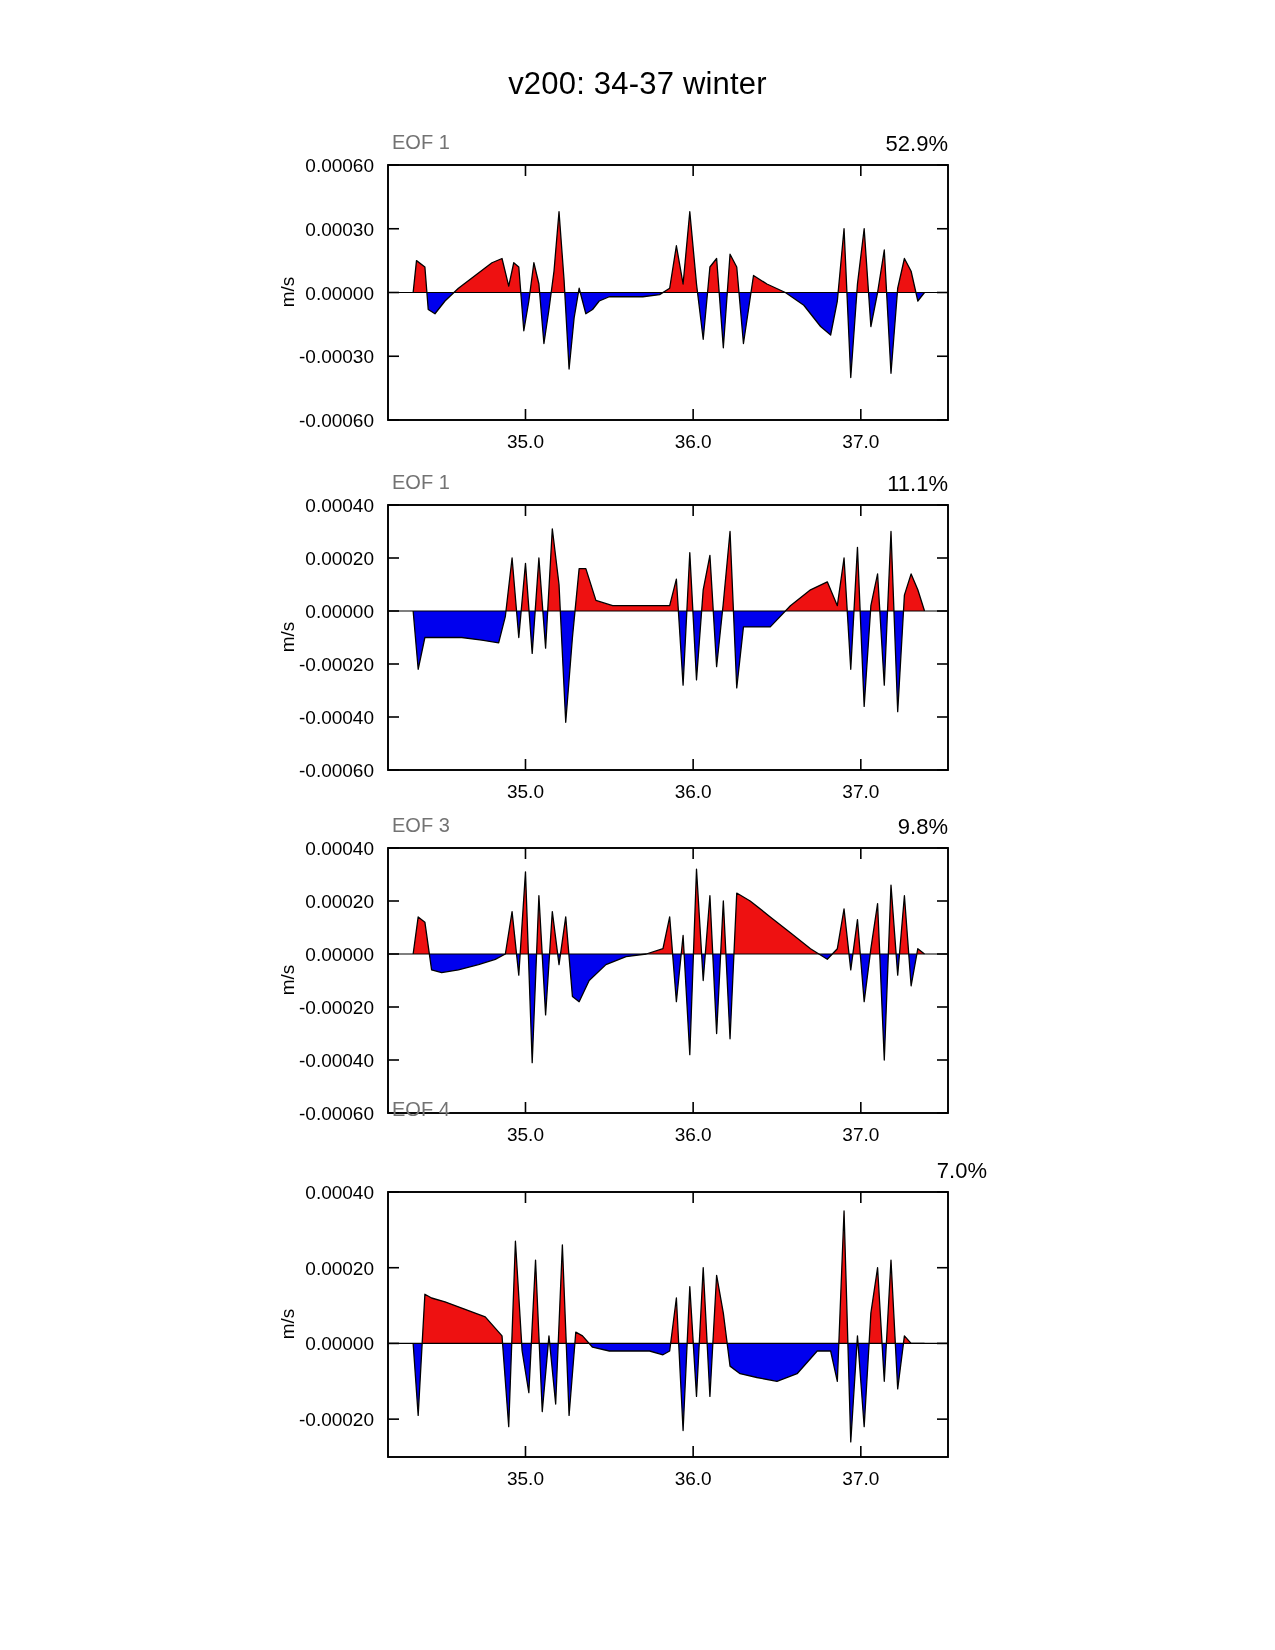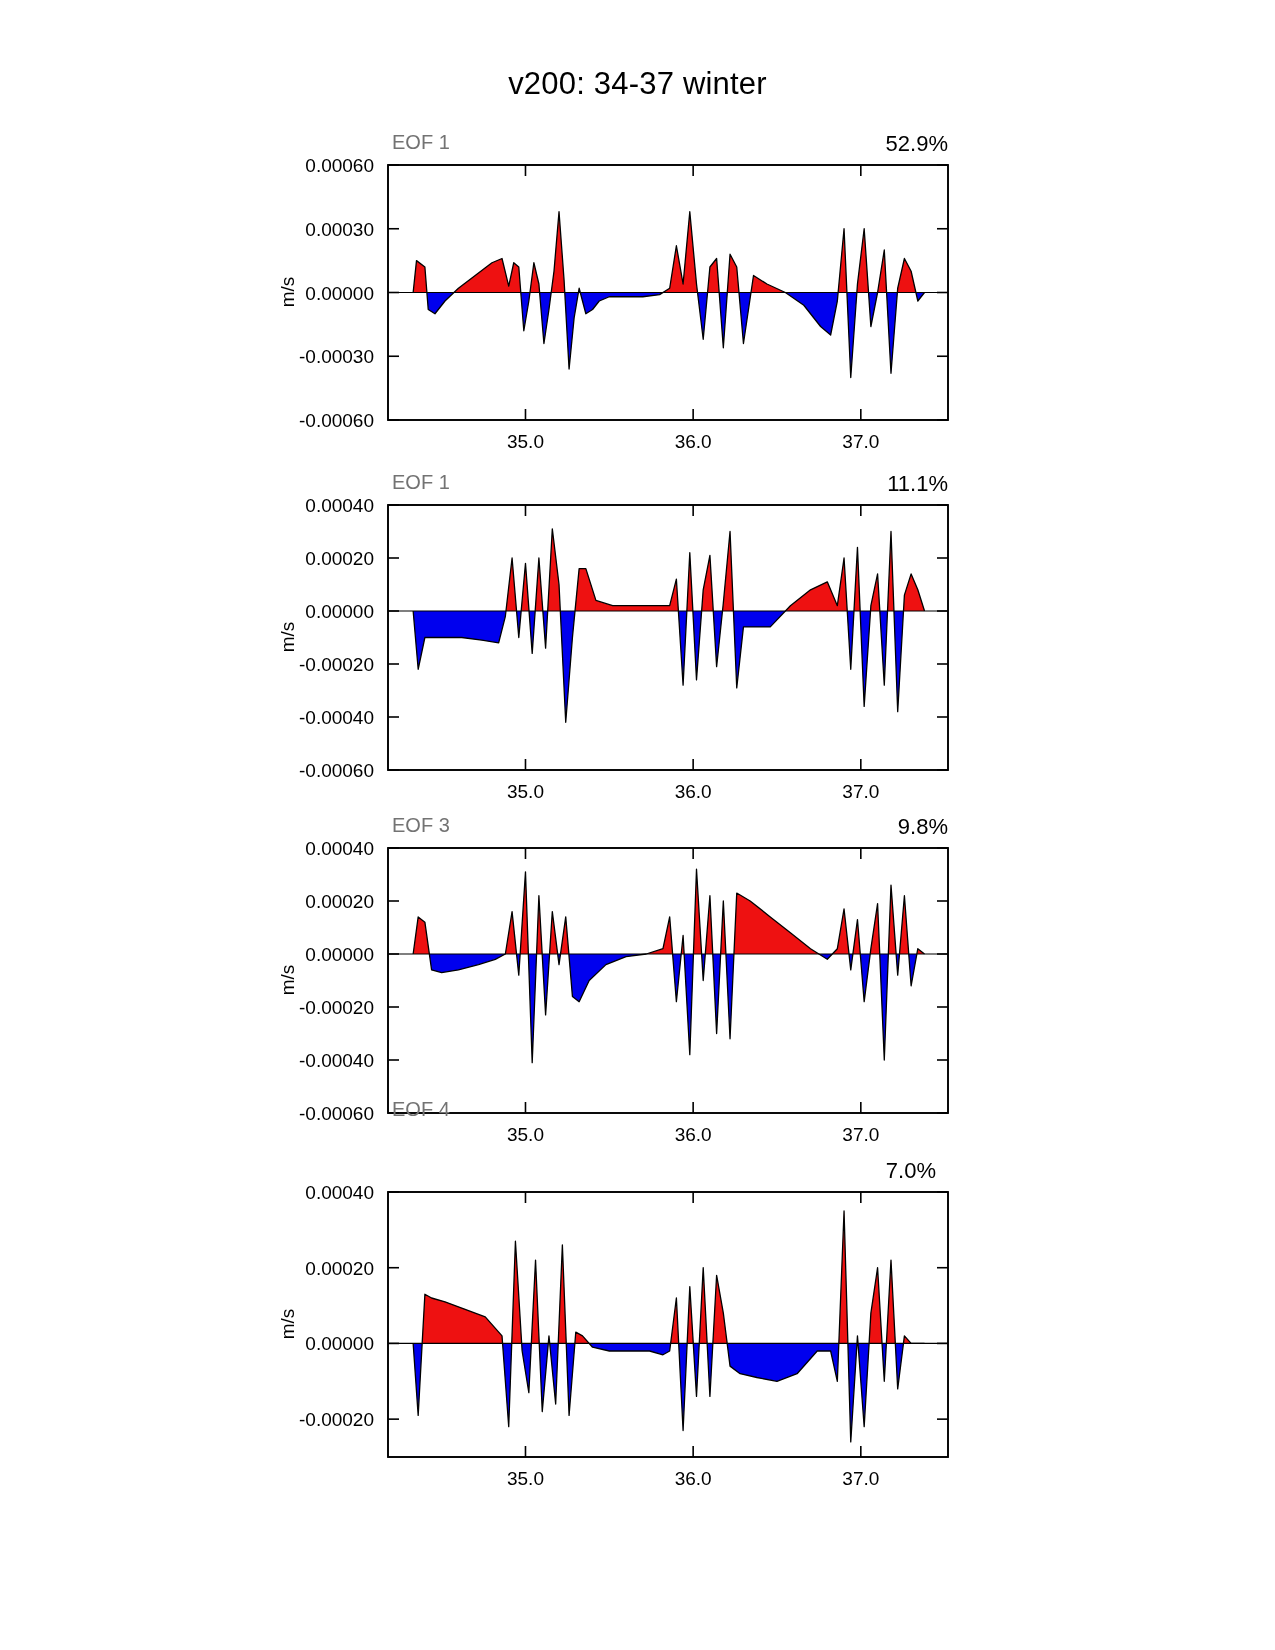--- a/index.html
+++ b/index.html
@@ -348,17 +348,17 @@
         <path d="M 869.0858283433136 1343.4285714285716 L 869.0858283433136 1343.4285714285716 L 870.874251497006 1313.142857142857 L 877.5808383233531 1267.7142857142858 L 882.0518962075842 1343.4285714285716 L 882.0518962075842 1343.4285714285716 Z" fill="#ee1111" stroke="none"></path>
         <path d="M 882.0518962075842 1343.4285714285716 L 882.0518962075842 1343.4285714285716 L 884.2874251497002 1381.2857142857142 L 886.3832335329342 1343.4285714285716 L 886.3832335329342 1343.4285714285716 Z" fill="#0000ee" stroke="none"></path>
         <path d="M 886.3832335329342 1343.4285714285716 L 886.3832335329342 1343.4285714285716 L 890.9940119760474 1260.142857142857 L 895.3335681578012 1343.4285714285716 L 895.3335681578012 1343.4285714285716 Z" fill="#ee1111" stroke="none"></path>
         <path d="M 895.3335681578012 1343.4285714285716 L 895.3335681578012 1343.4285714285716 L 897.7005988023946 1388.857142857143 L 903.4491017964067 1343.4285714285716 L 903.4491017964067 1343.4285714285716 Z" fill="#0000ee" stroke="none"></path>
         <path d="M 903.4491017964067 1343.4285714285716 L 903.4491017964067 1343.4285714285716 L 904.4071856287417 1335.857142857143 L 911.1137724550888 1343.4285714285716 L 917.8203592814372 1343.4285714285716 L 924.5269461077844 1343.4285714285716 L 924.5269461077844 1343.4285714285716 Z" fill="#ee1111" stroke="none"></path>
         <line x1="388" y1="1343.4285714285716" x2="948" y2="1343.4285714285716" class="zero-line"></line>
         <path d="M 413.14970059880216 1343.4285714285716 L 418.1796407185628 1415.357142857143 L 424.88622754490996 1294.2142857142858 L 431.5928143712571 1298 L 445.0059880239526 1301.7857142857142 L 465.12574850299404 1309.357142857143 L 485.2455089820355 1316.9285714285713 L 502.011976047904 1335.857142857143 L 508.7185628742512 1426.7142857142858 L 515.4251497005984 1241.2142857142858 L 522.1317365269455 1351 L 528.8383233532938 1392.642857142857 L 535.544910179641 1260.142857142857 L 542.2514970059881 1411.5714285714287 L 548.9580838323353 1335.857142857143 L 555.6646706586824 1404 L 562.3712574850297 1245 L 569.0778443113768 1415.357142857143 L 575.7844311377239 1332.0714285714287 L 582.4910179640723 1335.857142857143 L 592.5508982035924 1347.2142857142858 L 609.3173652694609 1351 L 629.4371257485024 1351 L 649.556886227545 1351 L 662.9700598802393 1354.7857142857142 L 669.6766467065866 1351 L 676.3832335329337 1298 L 683.0898203592808 1430.5 L 689.7964071856279 1286.642857142857 L 696.5029940119763 1396.4285714285716 L 703.2095808383235 1267.7142857142858 L 709.9161676646706 1396.4285714285716 L 716.6227544910178 1275.2857142857142 L 723.3293413173649 1313.142857142857 L 730.0359281437121 1366.142857142857 L 740.0958083832334 1373.7142857142858 L 756.8622754491018 1377.5 L 776.9820359281434 1381.2857142857142 L 797.1017964071848 1373.7142857142858 L 817.2215568862275 1351 L 830.6347305389218 1351 L 837.3413173652689 1381.2857142857142 L 844.0479041916161 1210.9285714285713 L 850.7544910179632 1441.857142857143 L 857.4610778443105 1335.857142857143 L 864.1676646706587 1426.7142857142858 L 870.874251497006 1313.142857142857 L 877.5808383233531 1267.7142857142858 L 884.2874251497002 1381.2857142857142 L 890.9940119760474 1260.142857142857 L 897.7005988023946 1388.857142857143 L 904.4071856287417 1335.857142857143 L 911.1137724550888 1343.4285714285716 L 917.8203592814372 1343.4285714285716 L 924.5269461077844 1343.4285714285716" class="curve"></path>
         <rect x="388" y="1192" width="560" height="265" class="axis-line" fill="none"></rect>
       </svg>
       <div class="panel-label" style="left: 392px; top: 1098px; text-align: center;">EOF 4</div>
-      <div class="panel-pct" style="left: 736px; width: 200px; top: 1158px; text-align: right;">7.0%</div>
+      <div class="panel-pct" style="left: 787px; width: 200px; top: 1158px; text-align: right;">7.0%</div>
       <div class="ylabel" style="left: 238px; top: 1312.5px; width: 100px; text-align: center;">m/s</div>
     </div>
 
 </div>
 
 </body></html>

